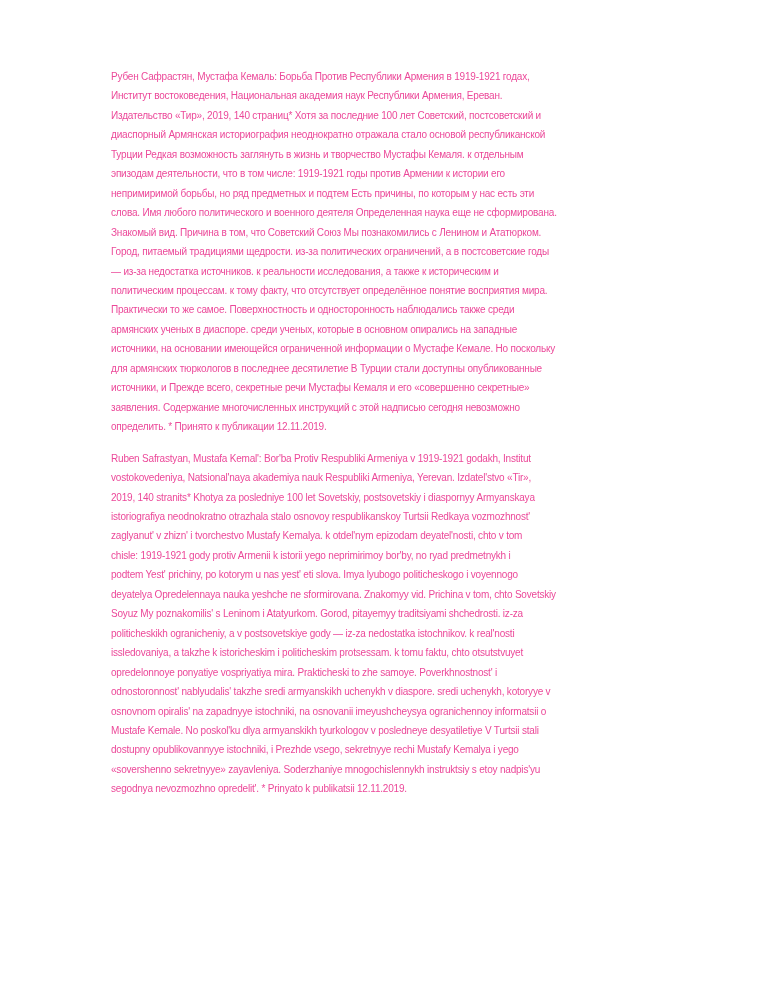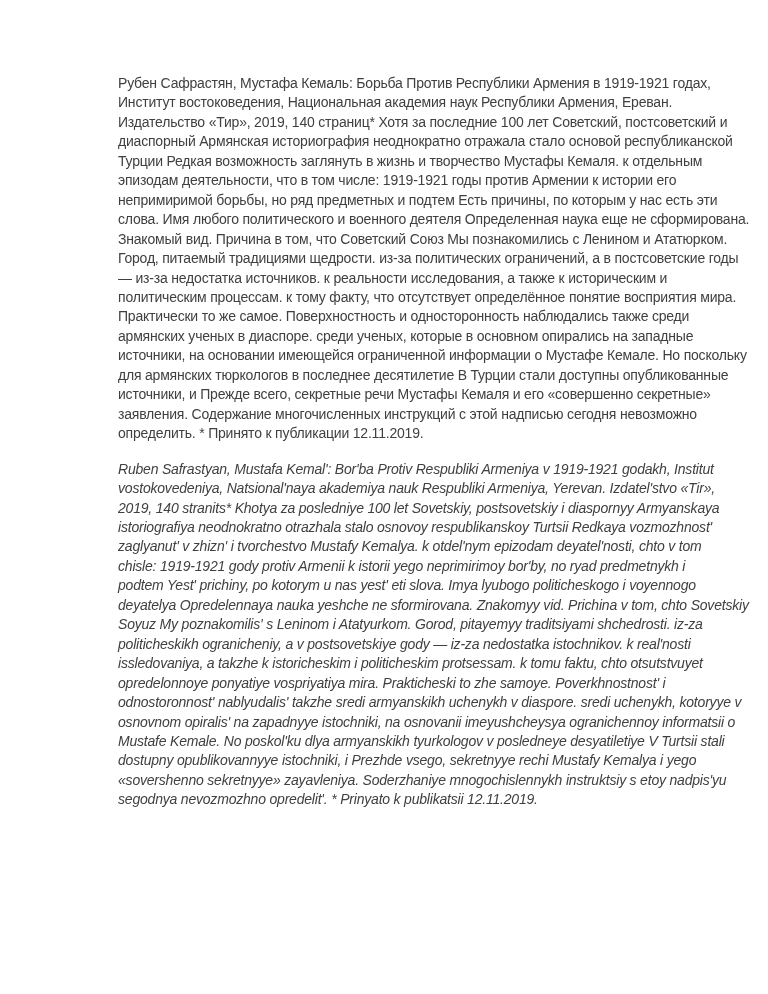--- a/index.html
+++ b/index.html
@@ -14,30 +14,29 @@
     overflow: hidden;
   }
   .page {
     position: absolute;
     left: 102px;
     top: 58px;
     width: 640px;
   }
   .para {
     font-family: "Liberation Sans", "DejaVu Sans", sans-serif;
-    font-size: 14px;
+    font-size: 10px;
     line-height: 19.45px;
     letter-spacing: -0.2px;
-    color: #404040;
+    color: #ec4899;
     white-space: pre;
-    margin: 16px;
+    margin: 9px;
   }
   .para + .para {
     margin-top: 12px;
-    font-style: italic;
   }
 </style>
 </head>
 <body>
 
 <div class="page">
   <p class="para">Рубен Сафрастян, Мустафа Кемаль: Борьба Против Республики Армения в 1919-1921 годах,
 Институт востоковедения, Национальная академия наук Республики Армения, Ереван.
 Издательство «Тир», 2019, 140 страниц* Хотя за последние 100 лет Советский, постсоветский и
 диаспорный Армянская историография неоднократно отражала стало основой республиканской

